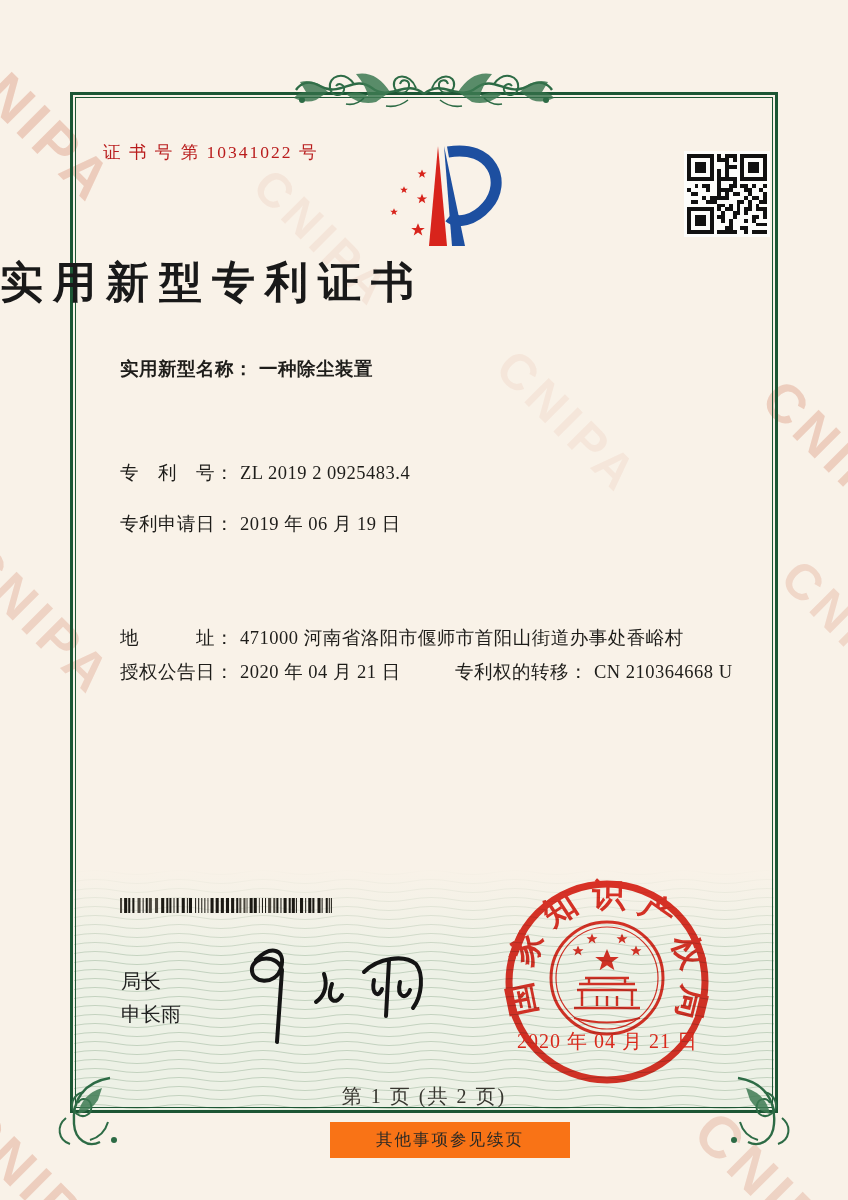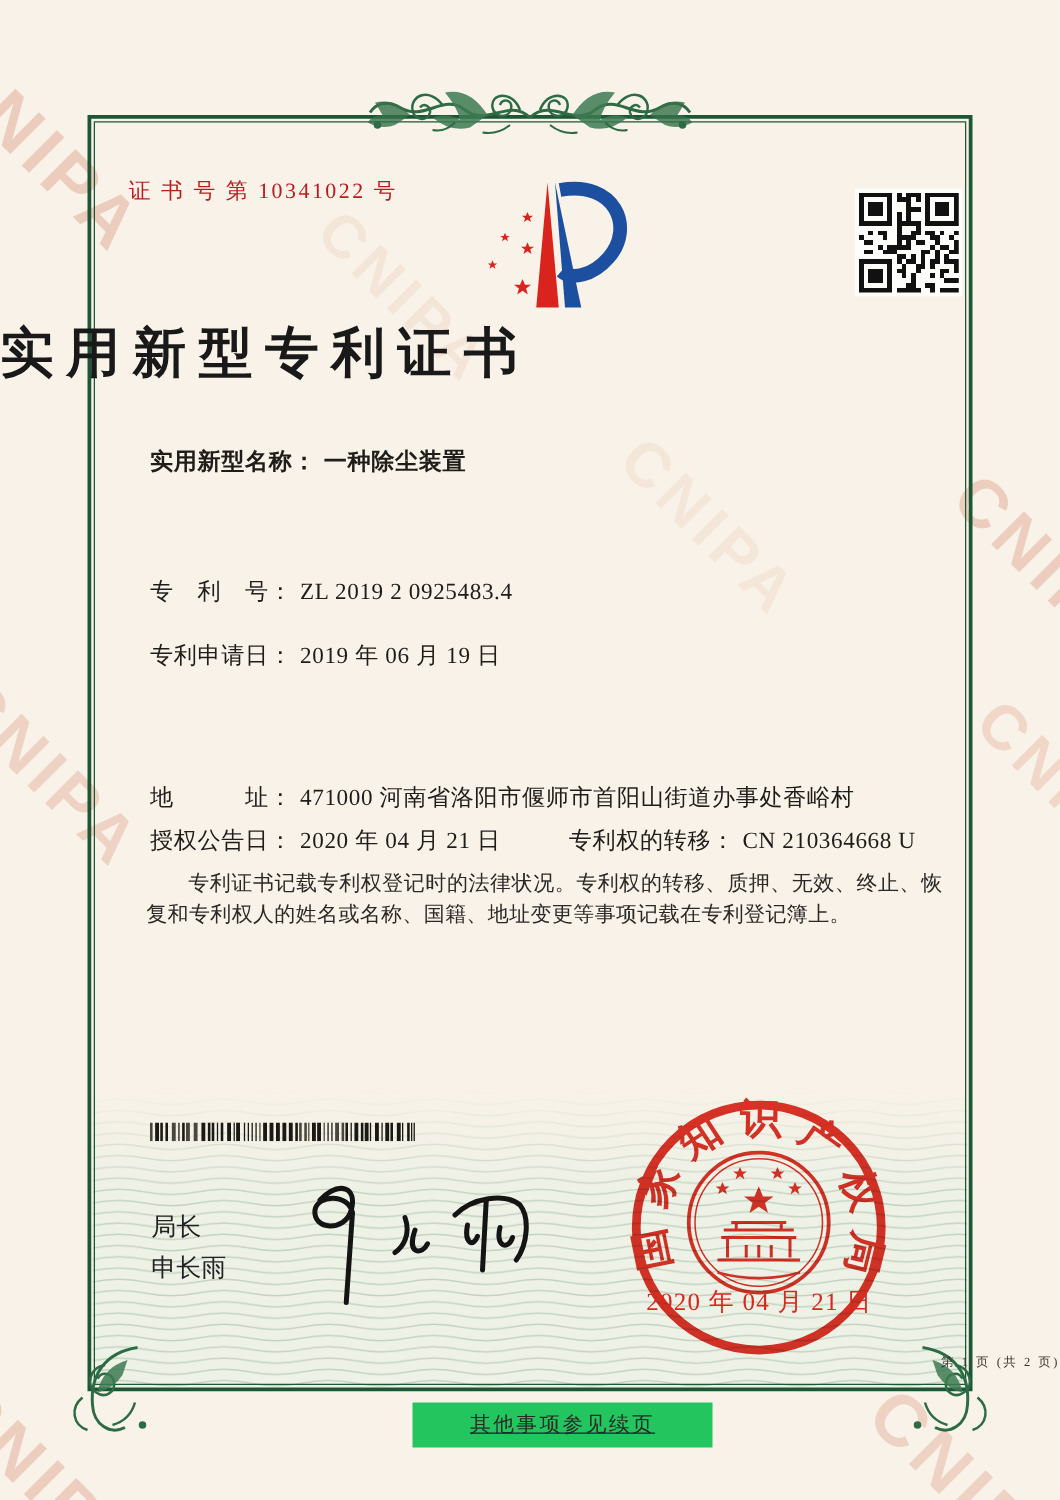--- a/index.html
+++ b/index.html
@@ -32,24 +32,24 @@
   .body-text p{margin:0; text-indent:2em;}
   .barcode{position:absolute; left:120px; top:898px;}
   .sig-title{position:absolute; left:121px; top:968px; font-size:20px;
              font-family:"Liberation Sans","DejaVu Sans",sans-serif; color:#222;}
   .sig-name{position:absolute; left:121px; top:1001px; font-size:20px;
             font-family:"Liberation Sans","DejaVu Sans",sans-serif; color:#222;}
   .autograph{position:absolute; left:228px; top:938px;}
   .seal{position:absolute; left:497px; top:872px; mix-blend-mode:multiply; opacity:.93;}
   .seal-date{position:absolute; left:505px; top:1028px; width:205px; text-align:center;
              font-size:20px; color:#d9281b; letter-spacing:1px; white-space:nowrap;}
-  .page-num{position:absolute; left:0; top:1083px; width:848px; text-align:right;
-            font-size:10px; color:#37362f; letter-spacing:2px;}
+  .page-num{position:absolute; left:0; top:1083px; width:848px; text-align:center;
+            font-size:20px; color:#37362f; letter-spacing:2px;}
   .note-box{position:absolute; left:330px; top:1122px; width:240px; height:36px;
-            background:#22c55e; display:flex; align-items:center; justify-content:center;text-decoration:underline;}
+            background:#f97316; display:flex; align-items:center; justify-content:center;}
   .note-box span{font-size:16.5px; color:#2a2925; letter-spacing:2px;}
   .ornament{position:absolute;}
   svg{display:block;}
 </style>
 </head>
 <body>
 
 <div class="page">
 
   <span class="wm" style="left:-38px; top:16px;  font-size:58px; opacity:.42;">CNIPA</span>
@@ -276,21 +276,20 @@
     <span>地　　　址：</span><span class="val">471000 河南省洛阳市偃师市首阳山街道办事处香峪村</span>
   </div>
   <div class="field" style="top:659px;">
     <span>授权公告日：</span><span class="val">2020 年 04 月 21 日</span>
   </div>
   <div class="field" style="top:659px; left:455px;">
     <span>专利权的转移：</span><span class="val">CN 210364668 U</span>
   </div>
 
   <div class="body-text">
-    <p>专利证书记载专利权登记时的法律状况。专利权的转移、质押、无效、终止、恢复和专利权人的姓名或名称、国籍、地址变更等事项记载在专利登记簿上。</p>
   </div>
 
   <svg id="barcode" class="barcode" width="216" height="15" viewBox="0 0 210 15" preserveAspectRatio="none">
       <rect x="0" y="0" width="2" height="15" fill="#4a463d"></rect>
       <rect x="4" y="0" width="3" height="15" fill="#1b1913"></rect>
       <rect x="8" y="0" width="2" height="15" fill="#1b1913"></rect>
       <rect x="12" y="0" width="2" height="15" fill="#1b1913"></rect>
       <rect x="17" y="0" width="3" height="15" fill="#4a463d"></rect>
       <rect x="22" y="0" width="1" height="15" fill="#1b1913"></rect>
       <rect x="25" y="0" width="2" height="15" fill="#1b1913"></rect>

